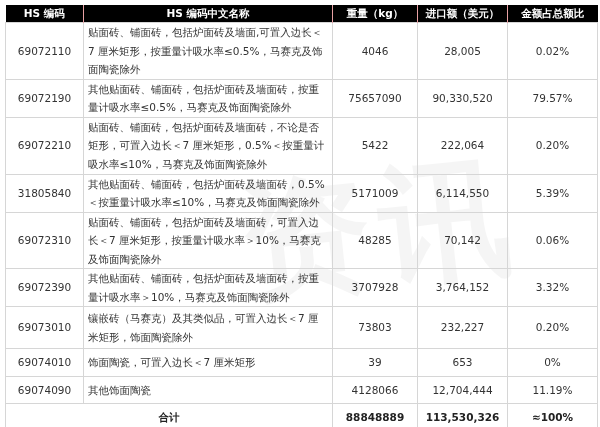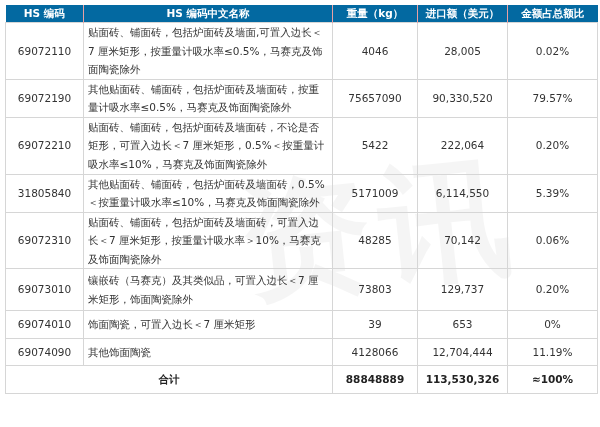--- a/index.html
+++ b/index.html
@@ -9,21 +9,21 @@
       position: absolute; left: 240px; top: 140px; width: 260px; height: 180px;
       font-size: 130px; line-height: 180px; color: #000; opacity: 0.035;
       font-weight: bold; letter-spacing: 10px; pointer-events: none; white-space: nowrap;
       transform: rotate(-6deg);
     }
     table.hs-table {
       position: absolute; left: 5px; top: 5px; width: 592px;
       border-collapse: collapse; table-layout: fixed; font-size: 10.5px;
     }
     table.hs-table th {
-      background: #0369a1; color: #ffffff; font-weight: bold; height: 17px;
+      background: #000000; color: #ffffff; font-weight: bold; height: 17px;
       border-right: 1px solid #e8a0a3; text-align: center; font-size: 10.5px; line-height: 17px;
     }
     table.hs-table th:last-child { border-right: none; }
     table.hs-table td {
       border: 1px solid #d6d6d6; padding: 4px 4px; vertical-align: middle;
       text-align: center; line-height: 18.5px;
     }
     table.hs-table td.desc { text-align: left; padding: 0 4px 0 4px; }
     table.hs-table tr.total td { font-weight: bold; color: #222; }
     col.c1 { width: 78px; } col.c2 { width: 249px; } col.c3 { width: 85px; }
@@ -80,25 +80,32 @@
         <td>6,114,550</td>
         <td>5.39%</td>
       </tr>
       <tr style="height: 56px;">
         <td>69072310</td>
         <td class="desc">贴面砖、铺面砖，包括炉面砖及墙面砖，可置入边长＜7 厘米矩形，按重量计吸水率＞10%，马赛克及饰面陶瓷除外</td>
         <td>48285</td>
         <td>70,142</td>
         <td>0.06%</td>
       </tr>
+      <tr style="height: 38px;">
+        <td>69072390</td>
+        <td class="desc">其他贴面砖、铺面砖，包括炉面砖及墙面砖，按重量计吸水率＞10%，马赛克及饰面陶瓷除外</td>
+        <td>3707928</td>
+        <td>3,764,152</td>
+        <td>3.32%</td>
+      </tr>
       <tr style="height: 42px;">
         <td>69073010</td>
         <td class="desc">镶嵌砖（马赛克）及其类似品，可置入边长＜7 厘米矩形，饰面陶瓷除外</td>
         <td>73803</td>
-        <td>129,737</td>
+        <td>232,227</td>
         <td>0.20%</td>
       </tr>
       <tr style="height: 19px;">
         <td>69074010</td>
         <td class="desc">饰面陶瓷，可置入边长＜7 厘米矩形</td>
         <td>39</td>
         <td>653</td>
         <td>0%</td>
       </tr>
       <tr style="height: 19px;">

